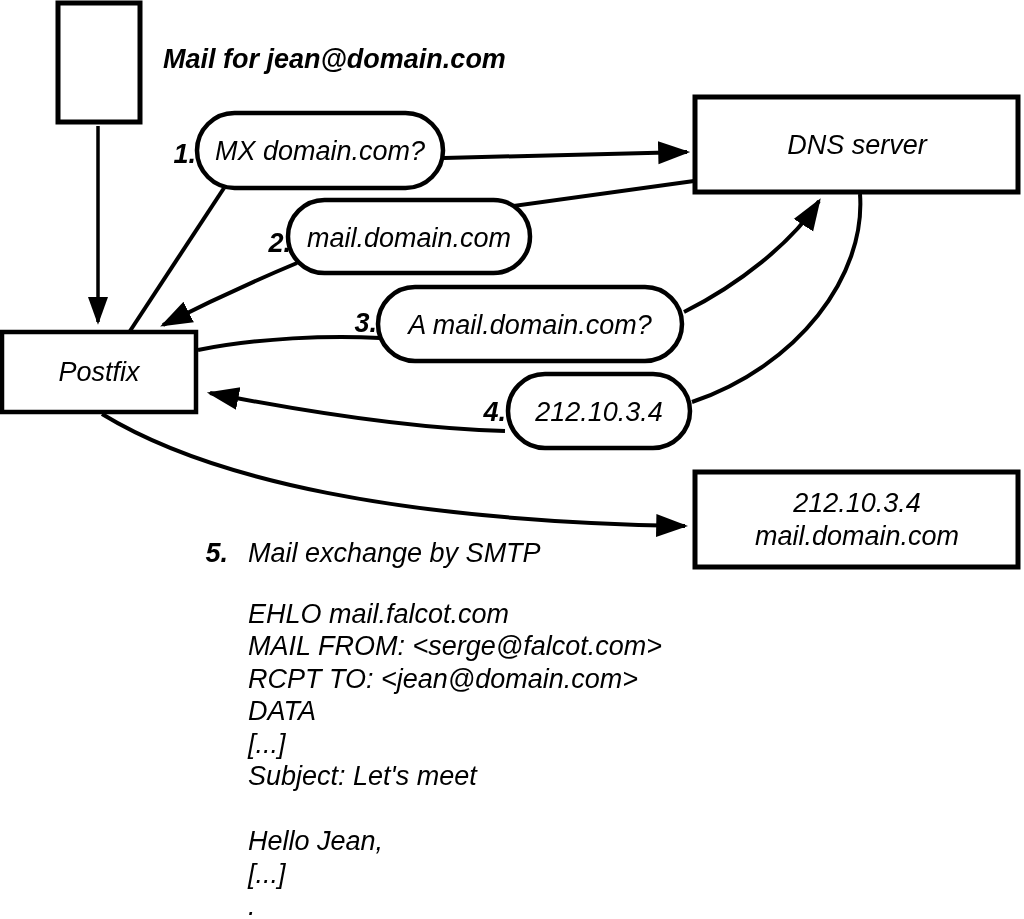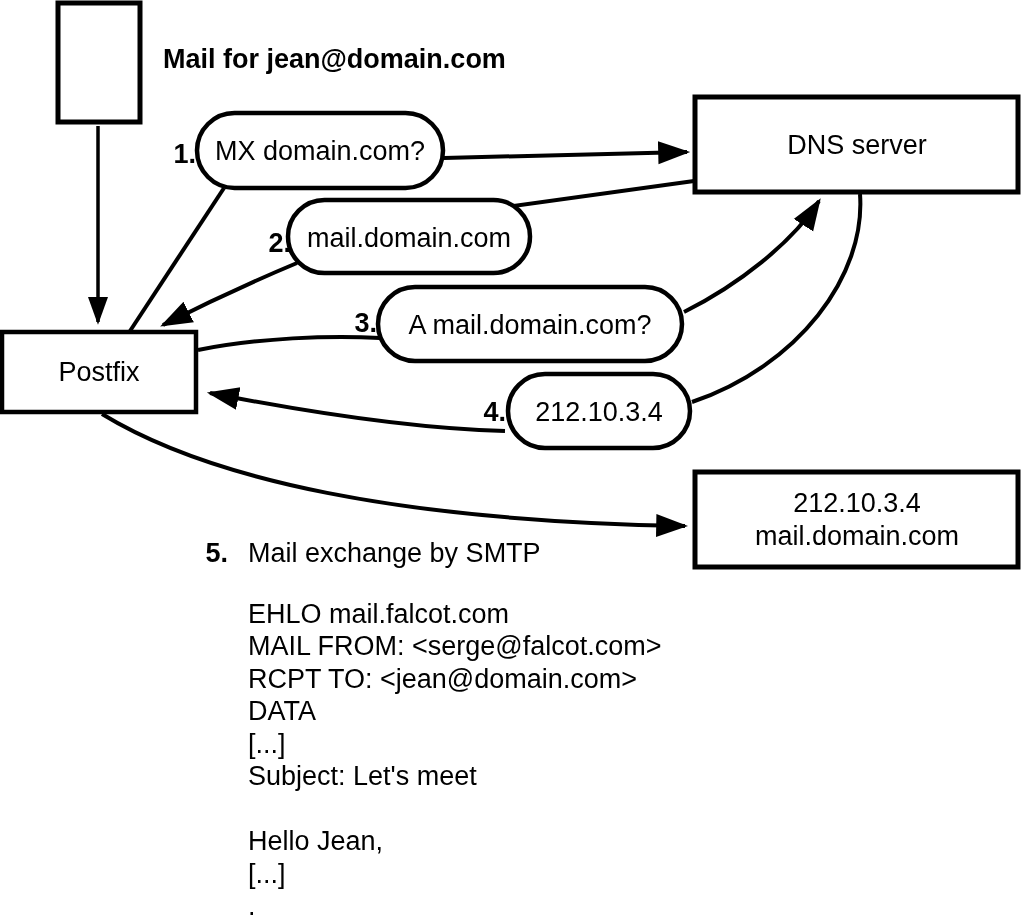--- a/index.html
+++ b/index.html
@@ -6,20 +6,21 @@
     margin: 0;
     padding: 0;
     background: #ffffff;
   }
   .stage {
     position: relative;
     width: 1024px;
     height: 919px;
     background: #ffffff;
     overflow: hidden;
+    font-style: italic;
   }
   svg { display: block; }
   .box {
     fill: #ffffff;
     stroke: #000000;
     stroke-width: 4.5;
   }
   .box-thick { stroke-width: 5; }
   .pill {
     fill: #ffffff;

